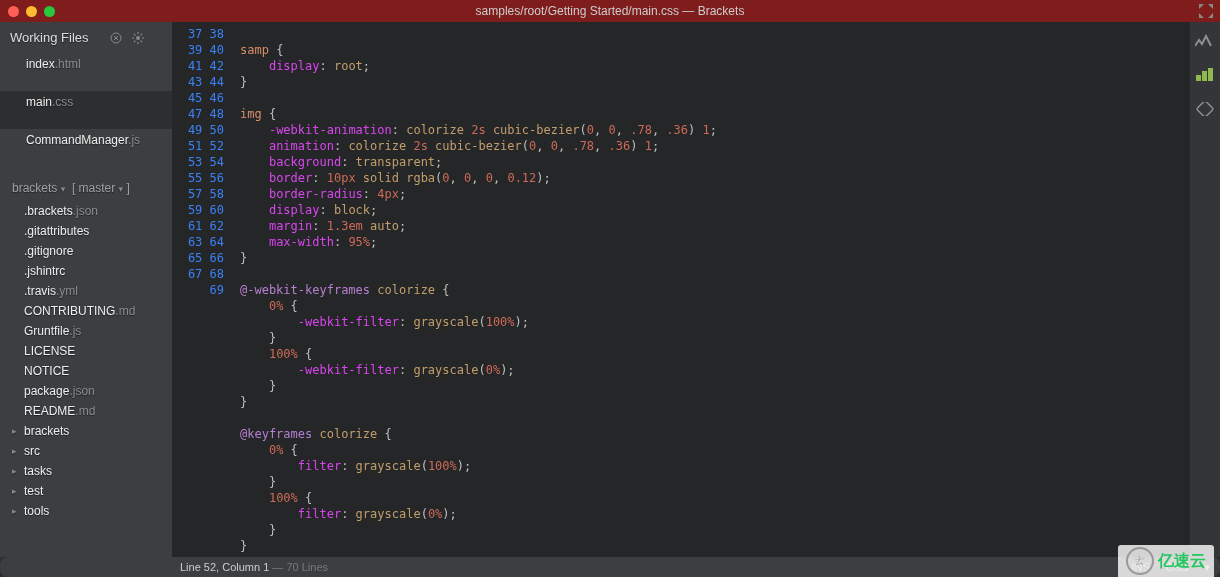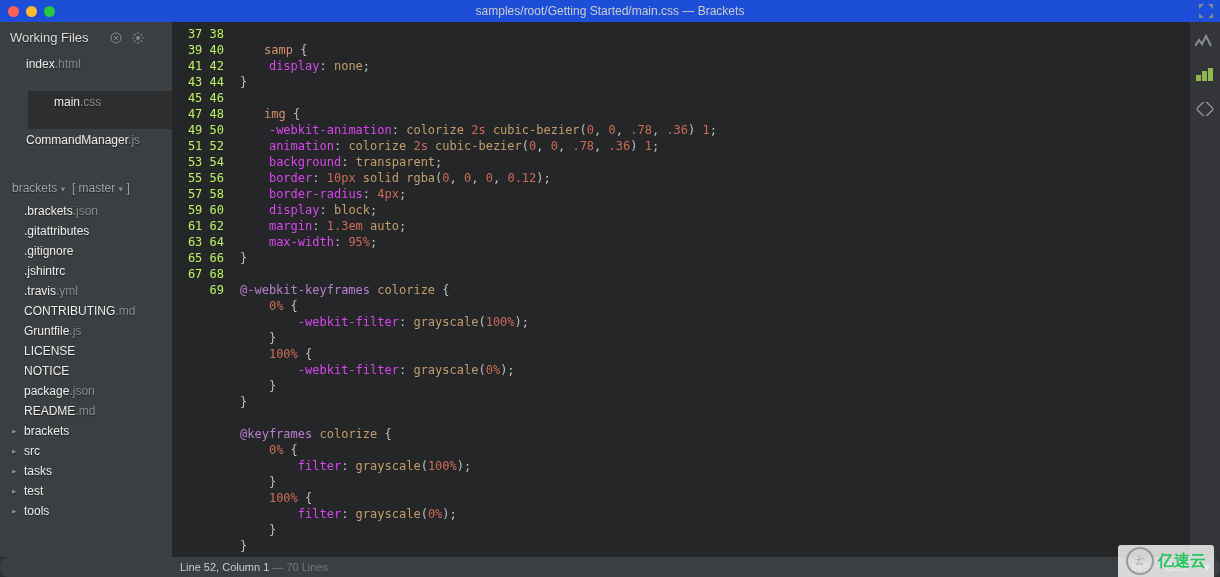--- a/index.html
+++ b/index.html
@@ -3,21 +3,21 @@
 <meta charset="utf-8">
 <style>
 * { margin: 0; padding: 0; box-sizing: border-box; }
 body {
   width: 1220px; height: 577px;
   font-family: "Helvetica Neue", Arial, sans-serif;
   background: #2d2e30; color: #ccc;
   overflow: hidden; position: relative;
 }
 .titlebar {
-  height: 22px; background: #1d4ed8;
+  height: 22px; background: #7f1d1d;
   display: flex; align-items: center; position: relative;
 }
 .traffic { display: flex; gap: 7px; padding-left: 8px; }
 .dot { width: 11px; height: 11px; border-radius: 50%; }
 .dot.r { background: #ff5f57; }
 .dot.y { background: #febc2e; }
 .dot.g { background: #28c840; }
 .title-text {
   position: absolute; left: 50%; transform: translateX(-50%);
   color: #ccc; font-size: 12px;
@@ -37,50 +37,50 @@
   display: flex; align-items: center; justify-content: space-between;
   padding: 8px 28px 8px 10px;
 }
 .wf-head .label { font-size: 13px; color: #ddd; }
 .wf-head .icons { display: flex; gap: 10px; fill: #888; }
 .wf-head svg { width: 12px; height: 12px; }
 .file-item {
   padding: 4px 10px 20px 26px; cursor: pointer;
   white-space: nowrap;
 }
-.file-item.active { background: #2d2e30; margin-left: 28px; }
+.file-item.active { background: #2d2e30; }
 .bold { color: #eee; }
 .dim { color: #8a8d91; }
 .proj-head {
   padding: 14px 10px 6px 12px;
   color: #9ea1a5; font-size: 12px;
 }
 .proj-head .caret { font-size: 9px; color: #888; }
 .tree-item {
   padding: 3px 10px 3px 24px; cursor: pointer;
   white-space: nowrap; position: relative;
 }
 .tree-item.folder::before {
   content: "▸"; position: absolute; left: 12px;
   color: #888; font-size: 9px; top: 5px;
 }
 .editor-wrap { flex: 1; display: flex; background: #252628; position: relative; }
 .gutter {
   width: 62px; background: #252628;
   text-align: right; padding: 4px 10px 0 0;
-  color: #bef264; font-family: Menlo, Consolas, monospace;
+  color: #3b82f6; font-family: Menlo, Consolas, monospace;
   font-size: 12px; line-height: 16px;
 }
 .code {
   flex: 1; padding: 4px 0 0 6px;
   font-family: Menlo, Consolas, monospace;
   font-size: 12px; line-height: 16px;
   color: #d4d4d4; white-space: pre;
 }
-.t-tag { color: #d98d6b; margin-left: 24px; }
+.t-tag { color: #d98d6b; }
 .t-prop { color: #d946ef; }
 .t-val { color: #c39e6b; }
 .t-num { color: #ce6a57; }
 .t-punc { color: #bfbfbf; }
 .t-key { color: #b77fd1; }
 .t-plain { color: #d4d4d4; }
 .right-rail {
   width: 30px; background: #333538;
   display: flex; flex-direction: column; align-items: center;
   padding-top: 12px; gap: 20px;
@@ -201,21 +201,21 @@
 63
 64
 65
 66
 67
 68
 69
 </div>
     <div class="code" id="code">
 <span class="t-tag">samp</span><span class="t-plain"> </span><span class="t-punc">{</span>
-<span class="t-plain">    </span><span class="t-prop">display</span><span class="t-punc">: </span><span class="t-val">none</span><span class="t-punc">;</span>
+<span class="t-plain">    </span><span class="t-prop">display</span><span class="t-punc">: </span><span class="t-val">root</span><span class="t-punc">;</span>
 <span class="t-punc">}</span>
 
 <span class="t-tag">img</span><span class="t-plain"> </span><span class="t-punc">{</span>
 <span class="t-plain">    </span><span class="t-prop">-webkit-animation</span><span class="t-punc">: </span><span class="t-val">colorize </span><span class="t-num">2s</span><span class="t-val"> cubic-bezier</span><span class="t-punc">(</span><span class="t-num">0</span><span class="t-punc">, </span><span class="t-num">0</span><span class="t-punc">, </span><span class="t-num">.78</span><span class="t-punc">, </span><span class="t-num">.36</span><span class="t-punc">) </span><span class="t-num">1</span><span class="t-punc">;</span>
 <span class="t-plain">    </span><span class="t-prop">animation</span><span class="t-punc">: </span><span class="t-val">colorize </span><span class="t-num">2s</span><span class="t-val"> cubic-bezier</span><span class="t-punc">(</span><span class="t-num">0</span><span class="t-punc">, </span><span class="t-num">0</span><span class="t-punc">, </span><span class="t-num">.78</span><span class="t-punc">, </span><span class="t-num">.36</span><span class="t-punc">) </span><span class="t-num">1</span><span class="t-punc">;</span>
 <span class="t-plain">    </span><span class="t-prop">background</span><span class="t-punc">: </span><span class="t-val">transparent</span><span class="t-punc">;</span>
 <span class="t-plain">    </span><span class="t-prop">border</span><span class="t-punc">: </span><span class="t-num">10px</span><span class="t-val"> solid rgba</span><span class="t-punc">(</span><span class="t-num">0</span><span class="t-punc">, </span><span class="t-num">0</span><span class="t-punc">, </span><span class="t-num">0</span><span class="t-punc">, </span><span class="t-num">0.12</span><span class="t-punc">);</span>
 <span class="t-plain">    </span><span class="t-prop">border-radius</span><span class="t-punc">: </span><span class="t-num">4px</span><span class="t-punc">;</span>
 <span class="t-plain">    </span><span class="t-prop">display</span><span class="t-punc">: </span><span class="t-val">block</span><span class="t-punc">;</span>
 <span class="t-plain">    </span><span class="t-prop">margin</span><span class="t-punc">: </span><span class="t-num">1.3em</span><span class="t-val"> auto</span><span class="t-punc">;</span>

